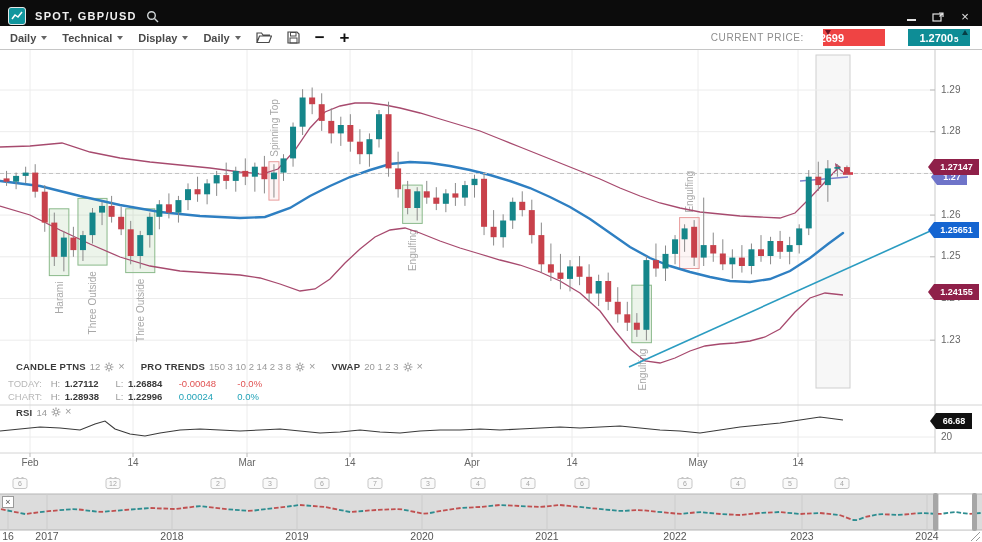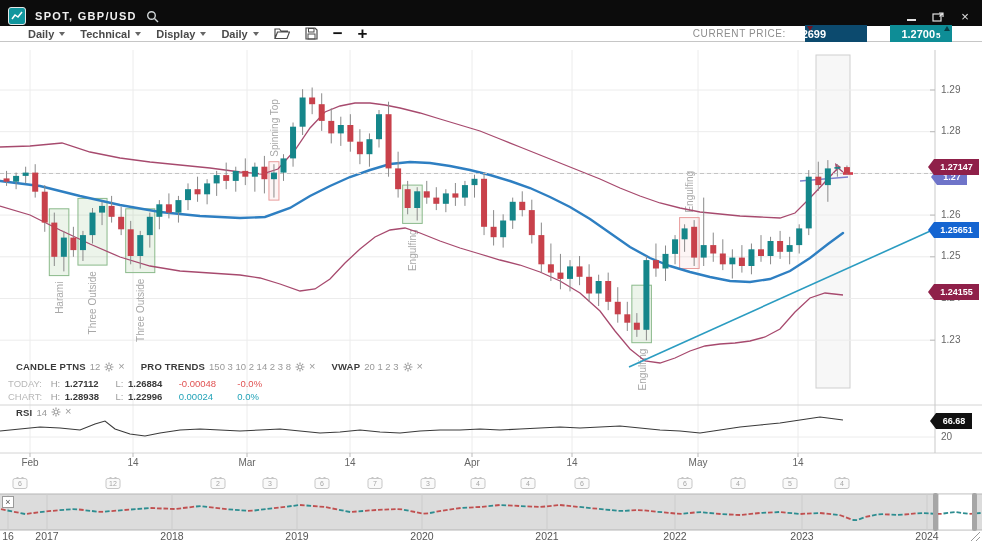--- a/index.html
+++ b/index.html
@@ -14,32 +14,32 @@
   .appicon{width:16px;height:16px;border-radius:3px;background:#11969e;border:1px solid #e8e8e8;
            display:flex;align-items:center;justify-content:center;flex:0 0 auto;}
   .wtitle{color:#f0f0f0;font-size:11px;font-weight:bold;letter-spacing:1.3px;}
   .spacer{flex:1;}
   .winbtn{width:18px;height:16px;display:flex;align-items:center;justify-content:center;color:#e3e3e3;
           font-size:12px;cursor:default;}
   .minbar{width:9px;height:2px;background:#e3e3e3;margin-top:7px;}
   .closex{font-size:13px;line-height:13px;}
 
   
-  .toolbar{position:absolute;left:0;top:26px;width:100%;height:16px;background:#fff;
+  .toolbar{position:absolute;left:0;top:26px;width:100%;height:24px;background:#fff;
            border-bottom:1px solid #c6c6c6;display:flex;align-items:center;gap:15px;
-           padding:0 28px;box-sizing:border-box;z-index:6;}
+           padding:0 10px;box-sizing:border-box;z-index:6;}
   .menu{display:flex;align-items:center;gap:5px;font-size:11px;font-weight:bold;color:#4a4a4a;cursor:default;}
   .caret{width:0;height:0;border-left:3.5px solid transparent;border-right:3.5px solid transparent;
          border-top:4px solid #666;margin-top:1px;}
   .tbicon{display:flex;align-items:center;}
   .zoombtn{font-size:17px;font-weight:bold;color:#111;line-height:14px;}
   .cp-label{margin-left:auto;font-size:10px;color:#8d8d8d;letter-spacing:.6px;}
   .price-badge{position:relative;width:62px;height:17px;color:#fff;font-weight:bold;font-size:11px;
                display:flex;align-items:center;justify-content:center;cursor:default;}
-  .bid{background:#0c4a6e;margin-left:4px;gap:48px;}
+  .bid{background:#ef4444;margin-left:4px;gap:48px;}
   .ask{background:#0e8d96;margin-left:8px;margin-right:2px;}
   .pip{font-size:8px;align-self:flex-end;padding-bottom:2px;margin-left:1px;}
   .tickarrow{position:absolute;width:0;height:0;}
   .ta-down{top:1px;left:2px;border-left:3px solid transparent;border-right:3px solid transparent;border-top:5px solid #701624;}
   .ta-up{top:1px;right:2px;border-left:3px solid transparent;border-right:3px solid transparent;border-bottom:5px solid #063f46;}
 
   
   .ind-row{position:absolute;left:16px;top:361px;z-index:4;display:flex;gap:16px;align-items:center;
            font-size:9.5px;color:#999;}
   .ind-group{display:flex;align-items:center;gap:4px;}

